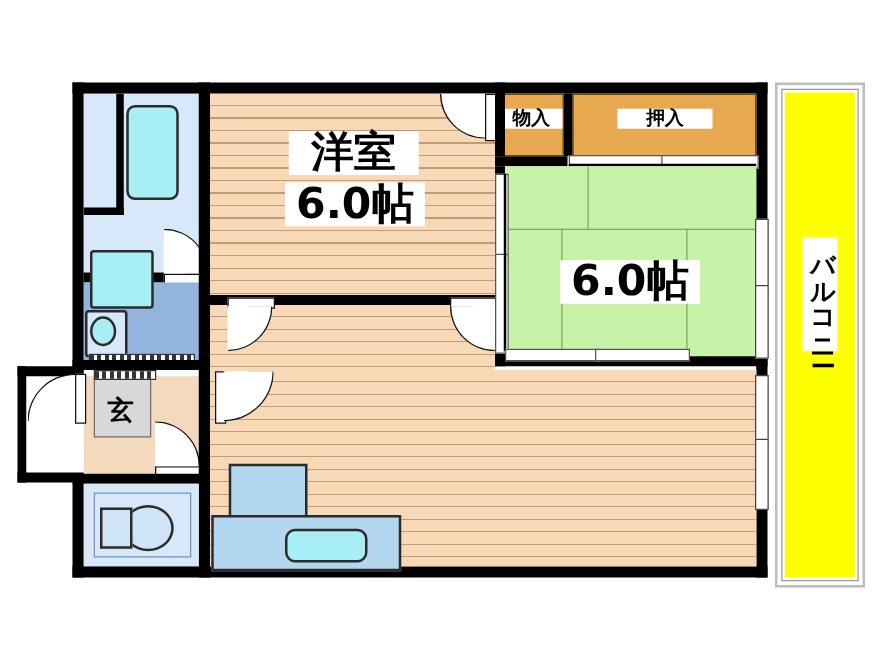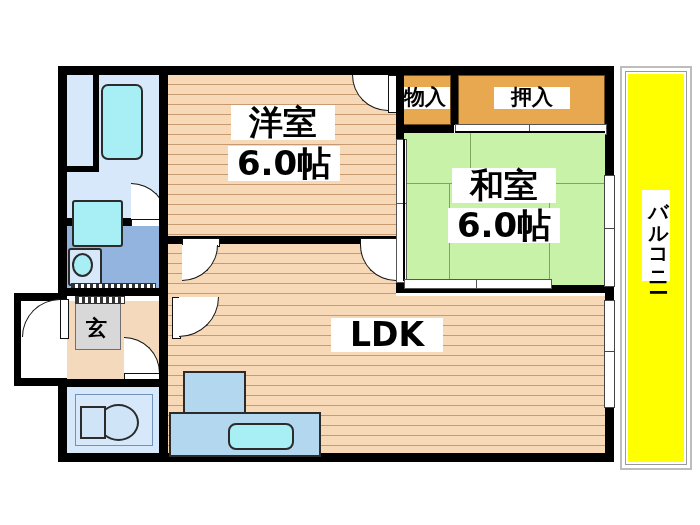--- a/index.html
+++ b/index.html
@@ -30,21 +30,21 @@
   
   .wall{position:absolute;background:#000000;}
   .thinline{position:absolute;background:#000000;}
   .ol1{position:absolute;box-sizing:border-box;border:1px solid #333;}
 
   
   .lbl{position:absolute;background:#ffffff;color:#000;
        text-align:center;line-height:1.04;font-weight:700;
        letter-spacing:0px;white-space:nowrap;}
   .lbl-big{font-size:34px;}
-  .lbl-sm{font-size:21px;}
+  .lbl-sm{font-size:15px;}
   .lbl-ldk{font-size:33px;}
   .vlab{position:absolute;background:#ffffff;color:#000;font-weight:700;
         font-size:20px;text-align:center;line-height:1.12;
         writing-mode:vertical-rl;text-orientation:upright;}
   .genkan-lbl{position:absolute;font-weight:700;font-size:21px;color:#000;}
 
   
   .arc{position:absolute;box-sizing:border-box;background:#ffffff;
        border:1.5px solid #111;}
   .arc-br{border-radius:0 0 100% 0;}
@@ -148,39 +148,37 @@
   <div class="thinline" style="left:455px;top:131px;width:150px;height:2px;"></div>
 
   <div class="rect tatami" style="left:404px;top:133px;width:201px;height:152px;"></div>
 
   <div class="thinline" style="left:470px;top:133px;width:1px;height:50px;background:#7aa85f;"></div>
   <div class="thinline" style="left:404px;top:183px;width:201px;height:1px;background:#7aa85f;"></div>
   <div class="thinline" style="left:449px;top:183px;width:1px;height:102px;background:#7aa85f;"></div>
   <div class="thinline" style="left:549px;top:183px;width:1px;height:102px;background:#7aa85f;"></div>
   <div class="thinline" style="left:449px;top:234px;width:100px;height:1px;background:#7aa85f;"></div>
 
-  <div class="lbl lbl-big" style="left:452px;top:168px;width:104px;">和室</div>
   <div class="lbl lbl-big" style="left:448px;top:208px;width:112px;">6.0帖</div>
 
   <div class="wall" style="left:396px;top:133px;width:8px;height:160px;"></div>
 
   <div class="wall" style="left:396px;top:285px;width:218px;height:8px;"></div>
 
   <div class="slide" style="left:396px;top:139px;width:9px;height:68px;"></div>
   <div class="slide" style="left:396px;top:203px;width:9px;height:78px;"></div>
   <div class="thinline" style="left:403px;top:139px;width:2px;height:142px;"></div>
 
   <div class="win-v" style="left:604px;top:175px;width:9px;height:57px;"></div>
   <div class="win-v" style="left:604px;top:228px;width:9px;height:57px;"></div>
 
   <div class="slide" style="left:404px;top:279px;width:74px;height:8px;"></div>
   <div class="slide" style="left:476px;top:279px;width:74px;height:8px;"></div>
 
   <div class="rect wood" style="left:168px;top:296px;width:437px;height:157px;"></div>
-  <div class="lbl lbl-ldk" style="left:331px;top:318px;width:112px;">LDK</div>
 
   <div class="win-v" style="left:604px;top:300px;width:9px;height:55px;"></div>
   <div class="win-v" style="left:604px;top:351px;width:9px;height:55px;"></div>
 
   <div class="leaf" style="left:172px;top:297px;width:7px;height:40px;"></div>
   <div class="arc arc-br" style="left:179px;top:297px;width:40px;height:40px;border-top:none;border-left:none;"></div>
 
   <div class="ctr" style="left:183px;top:371px;width:59px;height:43px;"></div>
   <div class="ctr" style="left:169px;top:412px;width:148px;height:41px;"></div>
   <div class="sink" style="left:228px;top:423px;width:62px;height:23px;"></div>

